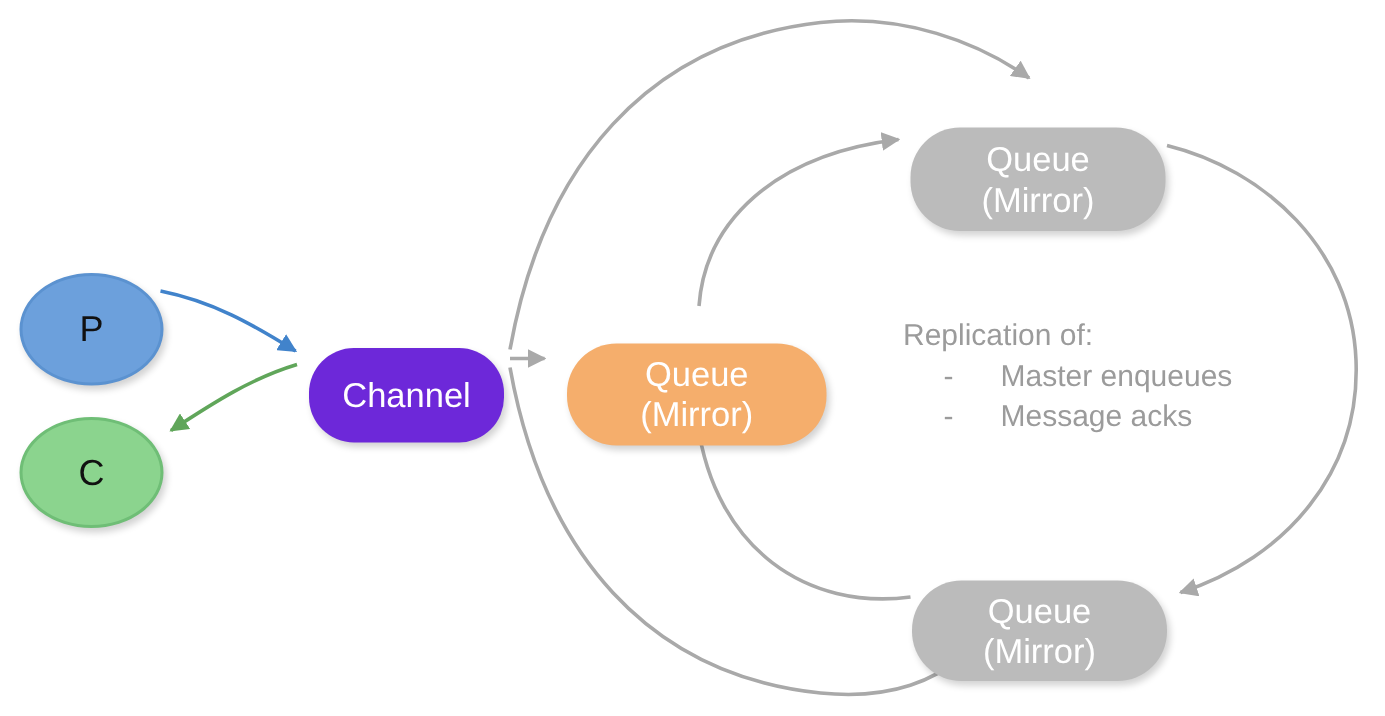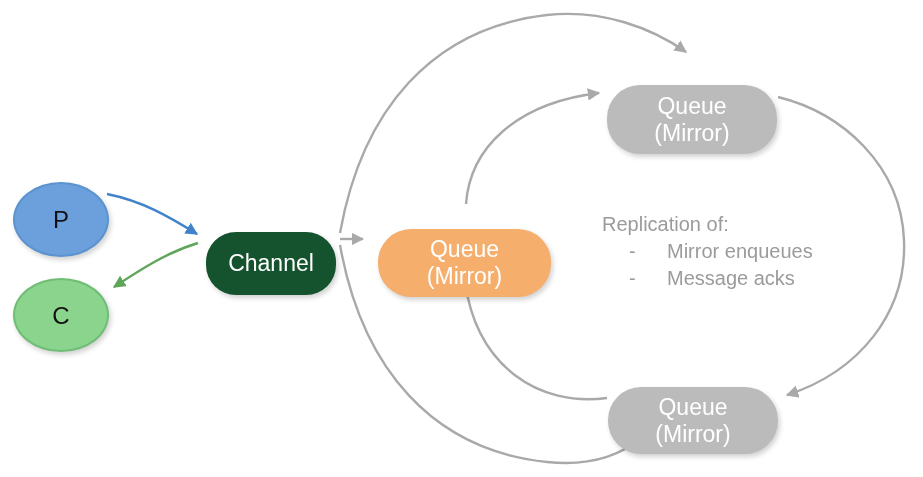--- a/index.html
+++ b/index.html
@@ -41,21 +41,21 @@
     box-sizing: border-box;
   }
   .node-consumer {
     left: 13px; top: 254px; width: 96px; height: 74px;
     background: #8bd48e;
     border: 2px solid #6fbe76;
     box-sizing: border-box;
   }
   .node-channel {
     left: 206px; top: 208px; width: 130px; height: 63px;
-    background: #14532d;
+    background: #6d28d9;
     border-radius: 30px;
   }
   .node-master {
     left: 378px; top: 205px; width: 173px; height: 68px;
     background: #f5ae6c;
     border-radius: 33px;
   }
   .node-mirror-top {
     left: 607px; top: 61px; width: 170px; height: 69px;
     background: #bbbbbb;
@@ -138,21 +138,21 @@
 
   <div class="node node-mirror-bottom">
     <span class="node-label">Queue</span>
     <span class="node-label">(Mirror)</span>
   </div>
 
   <div class="note">
     <div class="note-title">Replication of:</div>
     <div class="note-row">
       <span class="note-bullet">-</span>
-      <span class="note-item-text">Mirror enqueues</span>
+      <span class="note-item-text">Master enqueues</span>
     </div>
     <div class="note-row">
       <span class="note-bullet">-</span>
       <span class="note-item-text">Message acks</span>
     </div>
   </div>
 
 </div>
 
 </body></html>

